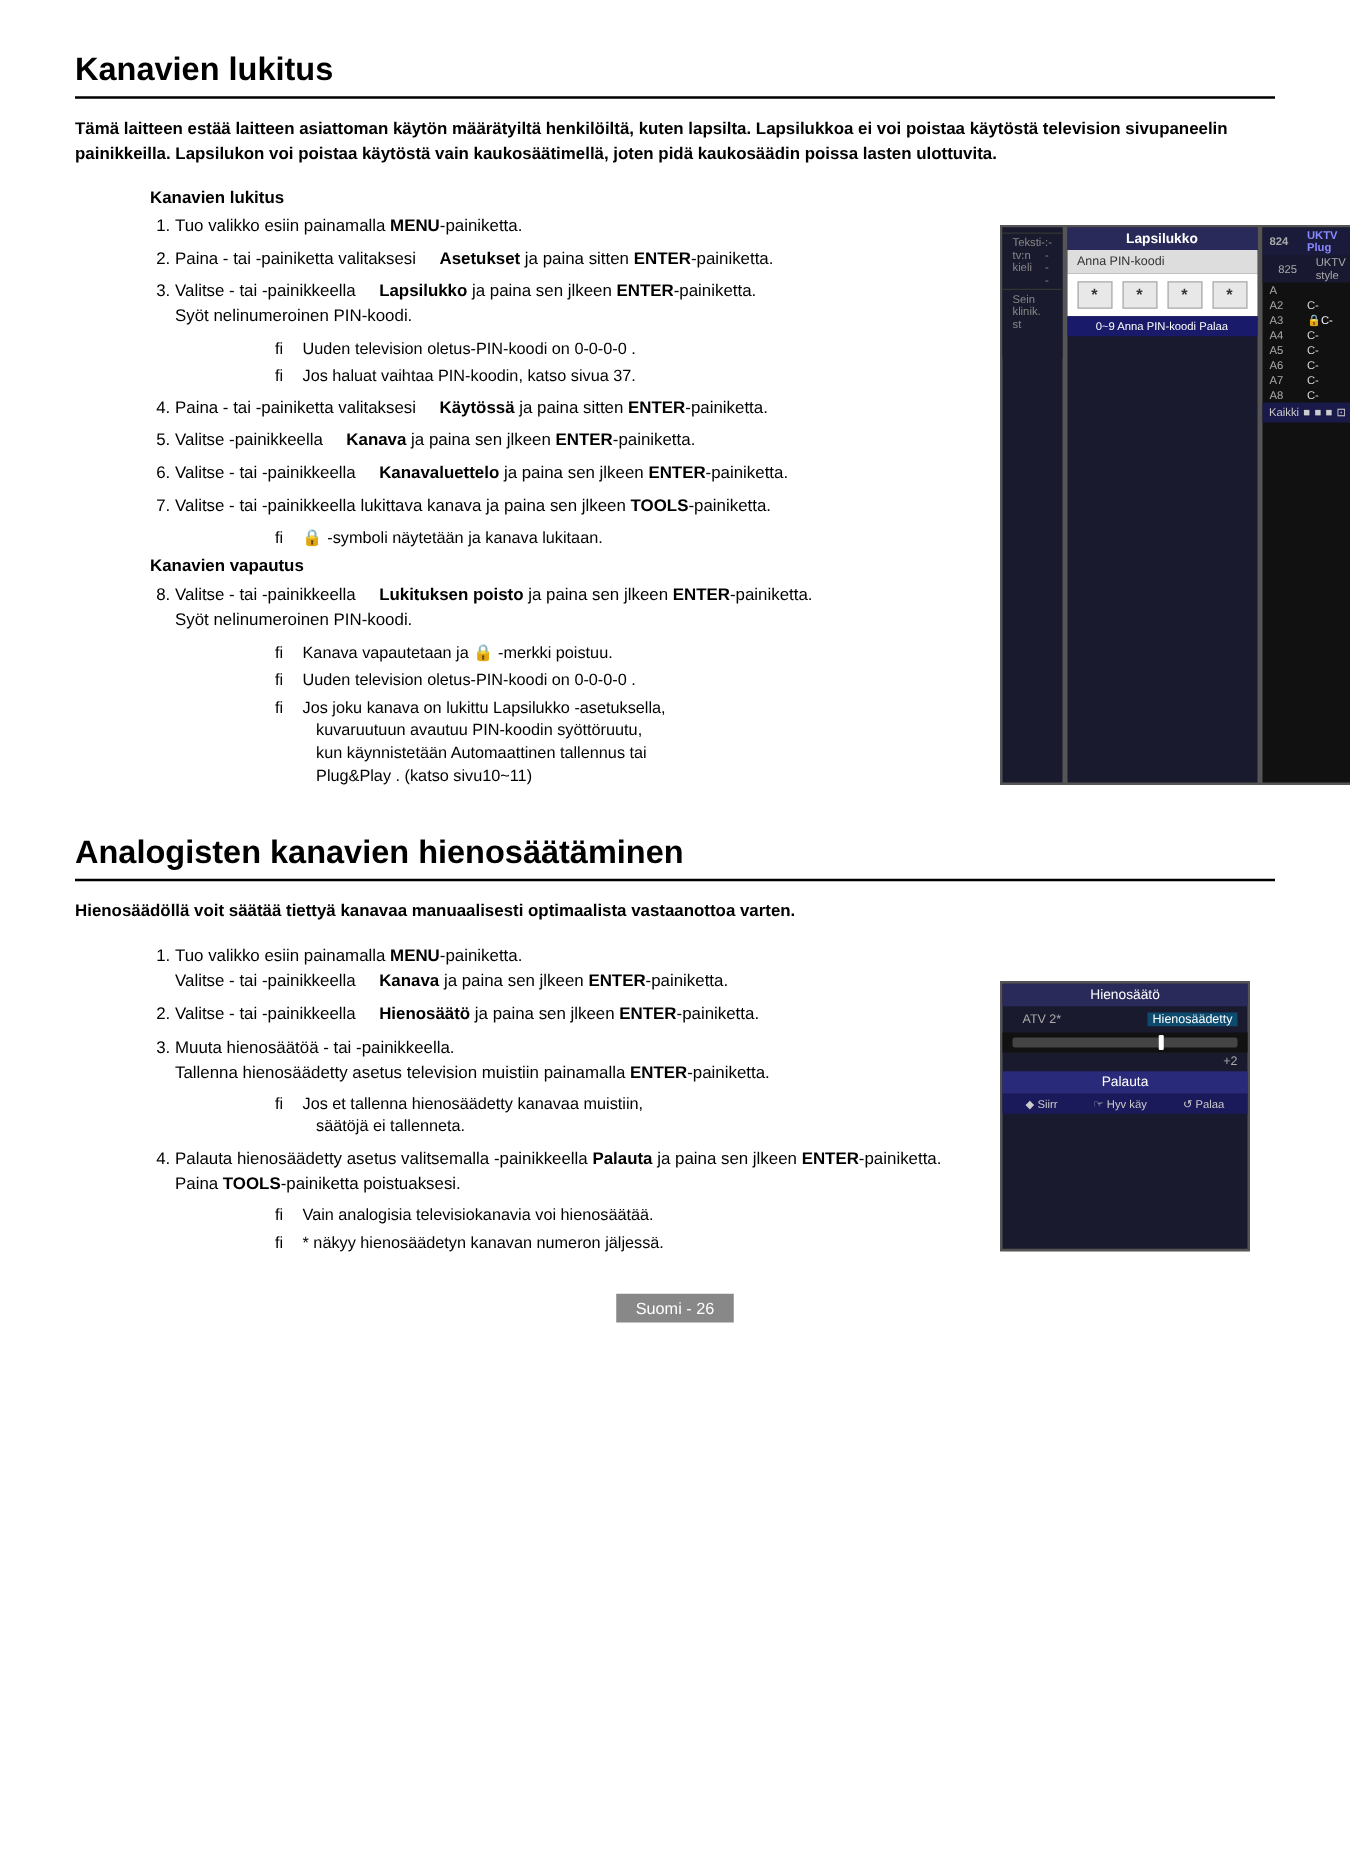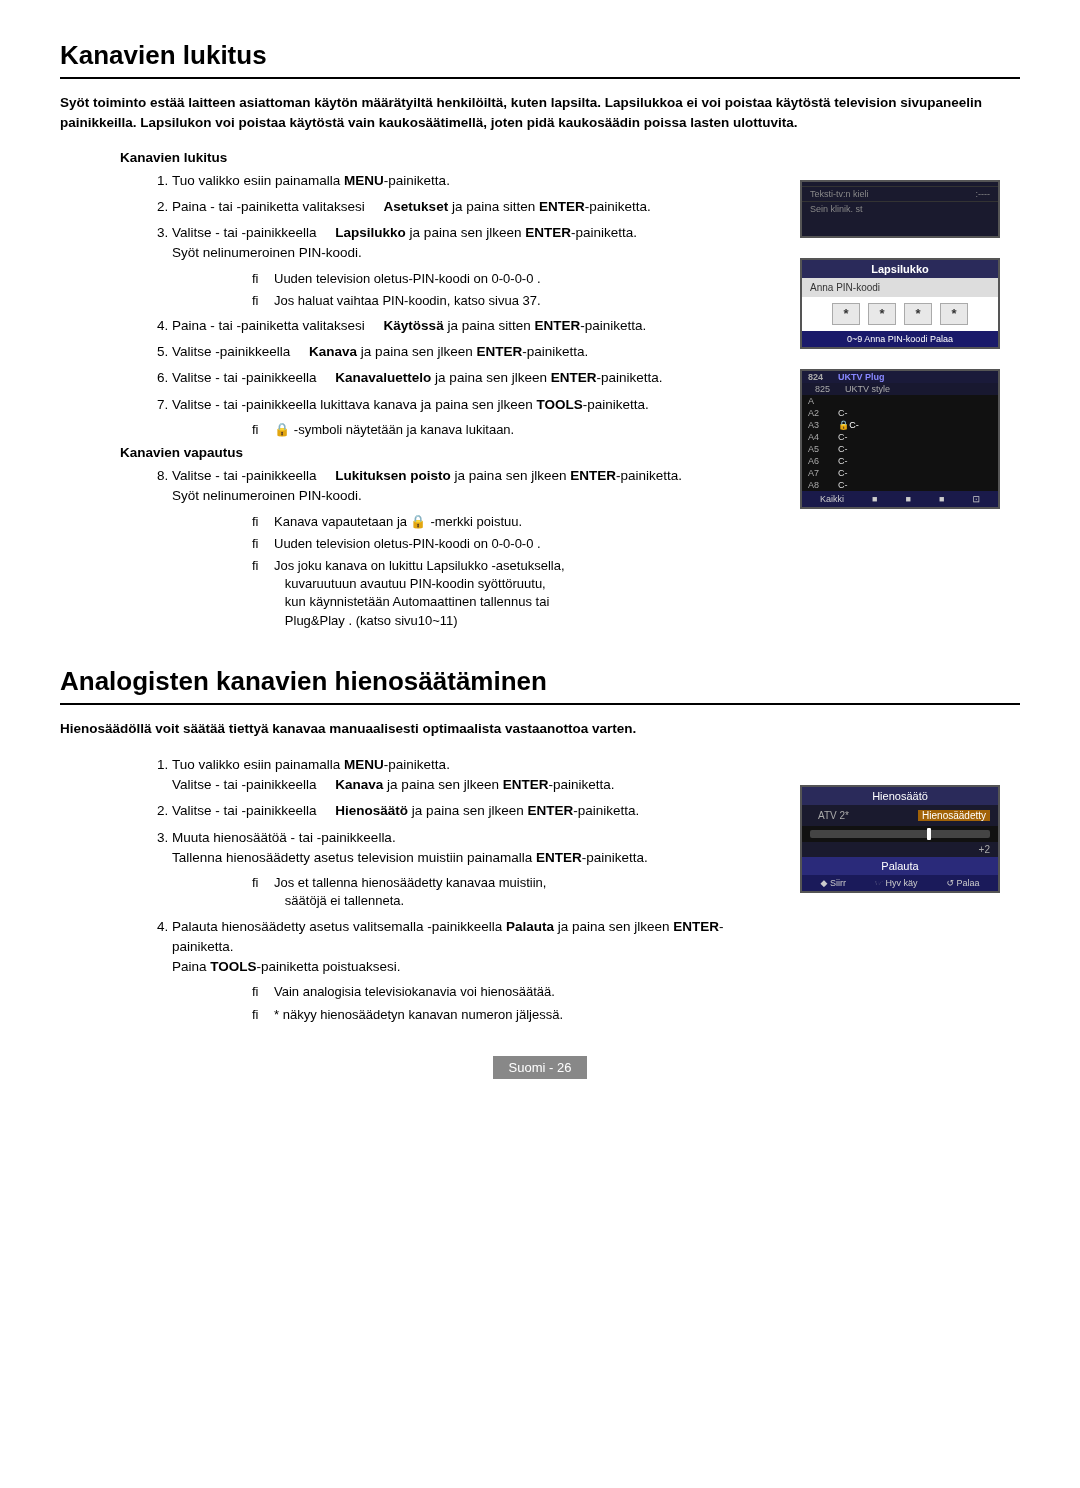--- a/index.html
+++ b/index.html
@@ -41,35 +41,32 @@
     }
 
     .left-col {
       flex: 1;
     }
 
     .right-col {
       width: 220px;
       flex-shrink: 0;
       display: flex;
-      flex-direction: column;
-      gap: 12px;
       padding-top: 30px;
     }
 
     ol {
       margin-left: 60px;
       padding-left: 20px;
     }
 
     ol li {
       margin-bottom: 6px;
       line-height: 1.5;
       font-size: 13.5px;
-      margin-left: 32px;
     }
 
     .note-block {
       margin-left: 80px;
       margin-top: 6px;
       margin-bottom: 6px;
     }
 
     .note-line {
       display: flex;
@@ -283,31 +280,31 @@
       justify-content: space-between;
       padding: 2px 8px;
       font-size: 9px;
       color: #888;
       border-top: 1px solid #333;
     }
 
     b { font-weight: bold; }
 
     .hilight-orange {
-      background: #a16207;
+      background: #0c4a6e;
       color: #fff;
       padding: 0 4px;
     }
   </style>
 </head>
 <body>
 
 <h1 class="section-title">Kanavien lukitus</h1>
 
-<p class="intro-bold">Syöt toiminto estää laitteen asiattoman käytön määrätyiltä henkilöiltä, kuten lapsilta. Lapsilukkoa ei voi poistaa käytöstä television sivupaneelin painikkeilla. Lapsilukon voi poistaa käytöstä vain kaukosäätimellä, joten pidä kaukosäädin poissa lasten ulottuvita.</p>
+<p class="intro-bold">Tämä laitteen estää laitteen asiattoman käytön määrätyiltä henkilöiltä, kuten lapsilta. Lapsilukkoa ei voi poistaa käytöstä television sivupaneelin painikkeilla. Lapsilukon voi poistaa käytöstä vain kaukosäätimellä, joten pidä kaukosäädin poissa lasten ulottuvita.</p>
 
 <div class="main-layout">
   <div class="left-col">
 
     <div class="sub-heading">Kanavien lukitus</div>
 
     <ol>
       <li>
         Tuo valikko esiin painamalla <b>MENU</b>-painiketta.
       </li>

